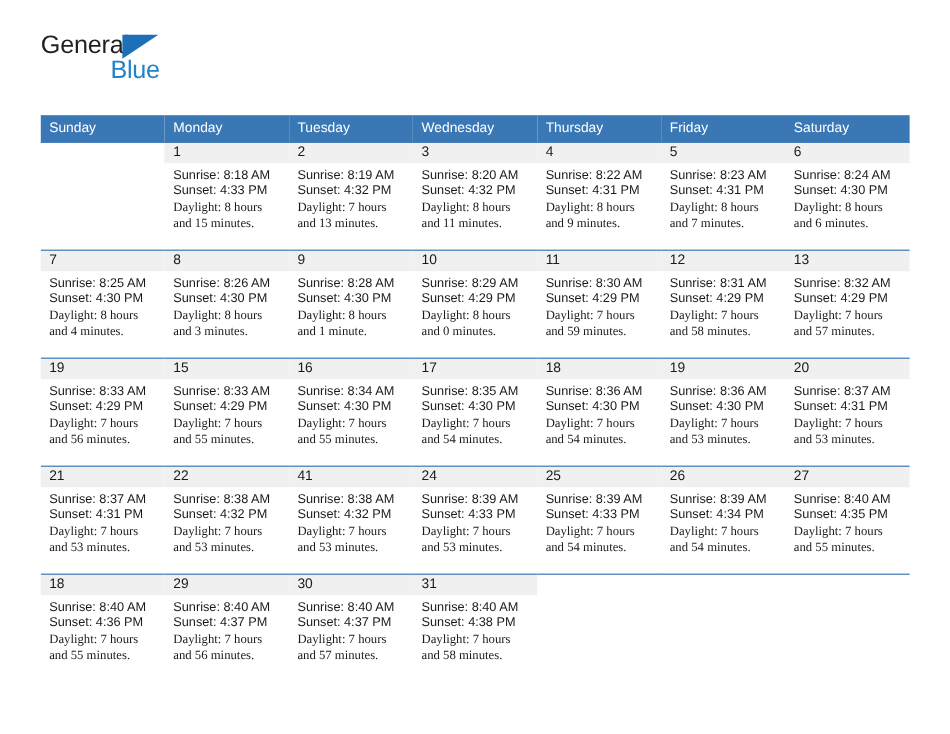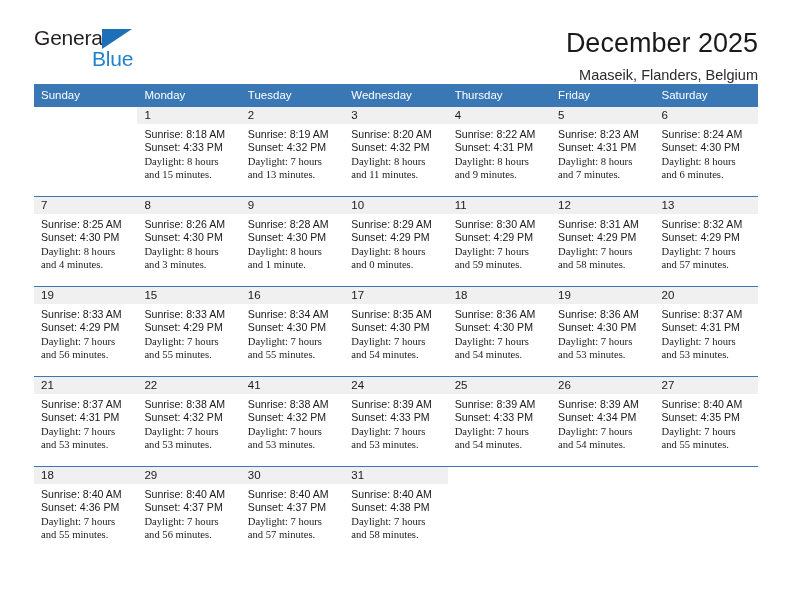--- a/index.html
+++ b/index.html
@@ -90,21 +90,21 @@
     line-height: 22px;
     margin-top: 5px;
     white-space: nowrap;
   }
 
   
   table.calendar {
     width: 724px;
     border-collapse: collapse;
     table-layout: fixed;
-    margin-top: 12px;
+    margin-top: 24px;
   }
   table.calendar th {
     background: #3a77b5;
     color: #ffffff;
     font-weight: normal;
     font-size: 11.5px;
     text-align: left;
     padding: 5px 0 5px 7px;
     height: 20px;
     box-sizing: border-box;
@@ -149,24 +149,20 @@
 
   <div class="top">
 
     <div class="logo">
       <span class="logo-general">General</span>
       <span class="logo-tri"></span>
       <span class="logo-bar"></span>
       <span class="logo-blue">Blue</span>
     </div>
 
-    <div class="titles">
-      <div class="cal-title">December 2025</div>
-      <div class="cal-subtitle">Maaseik, Flanders, Belgium</div>
-    </div>
 
   </div>
 
   <table class="calendar">
     <thead>
       <tr>
         <th>Sunday</th>
         <th>Monday</th>
         <th>Tuesday</th>
         <th>Wednesday</th>

